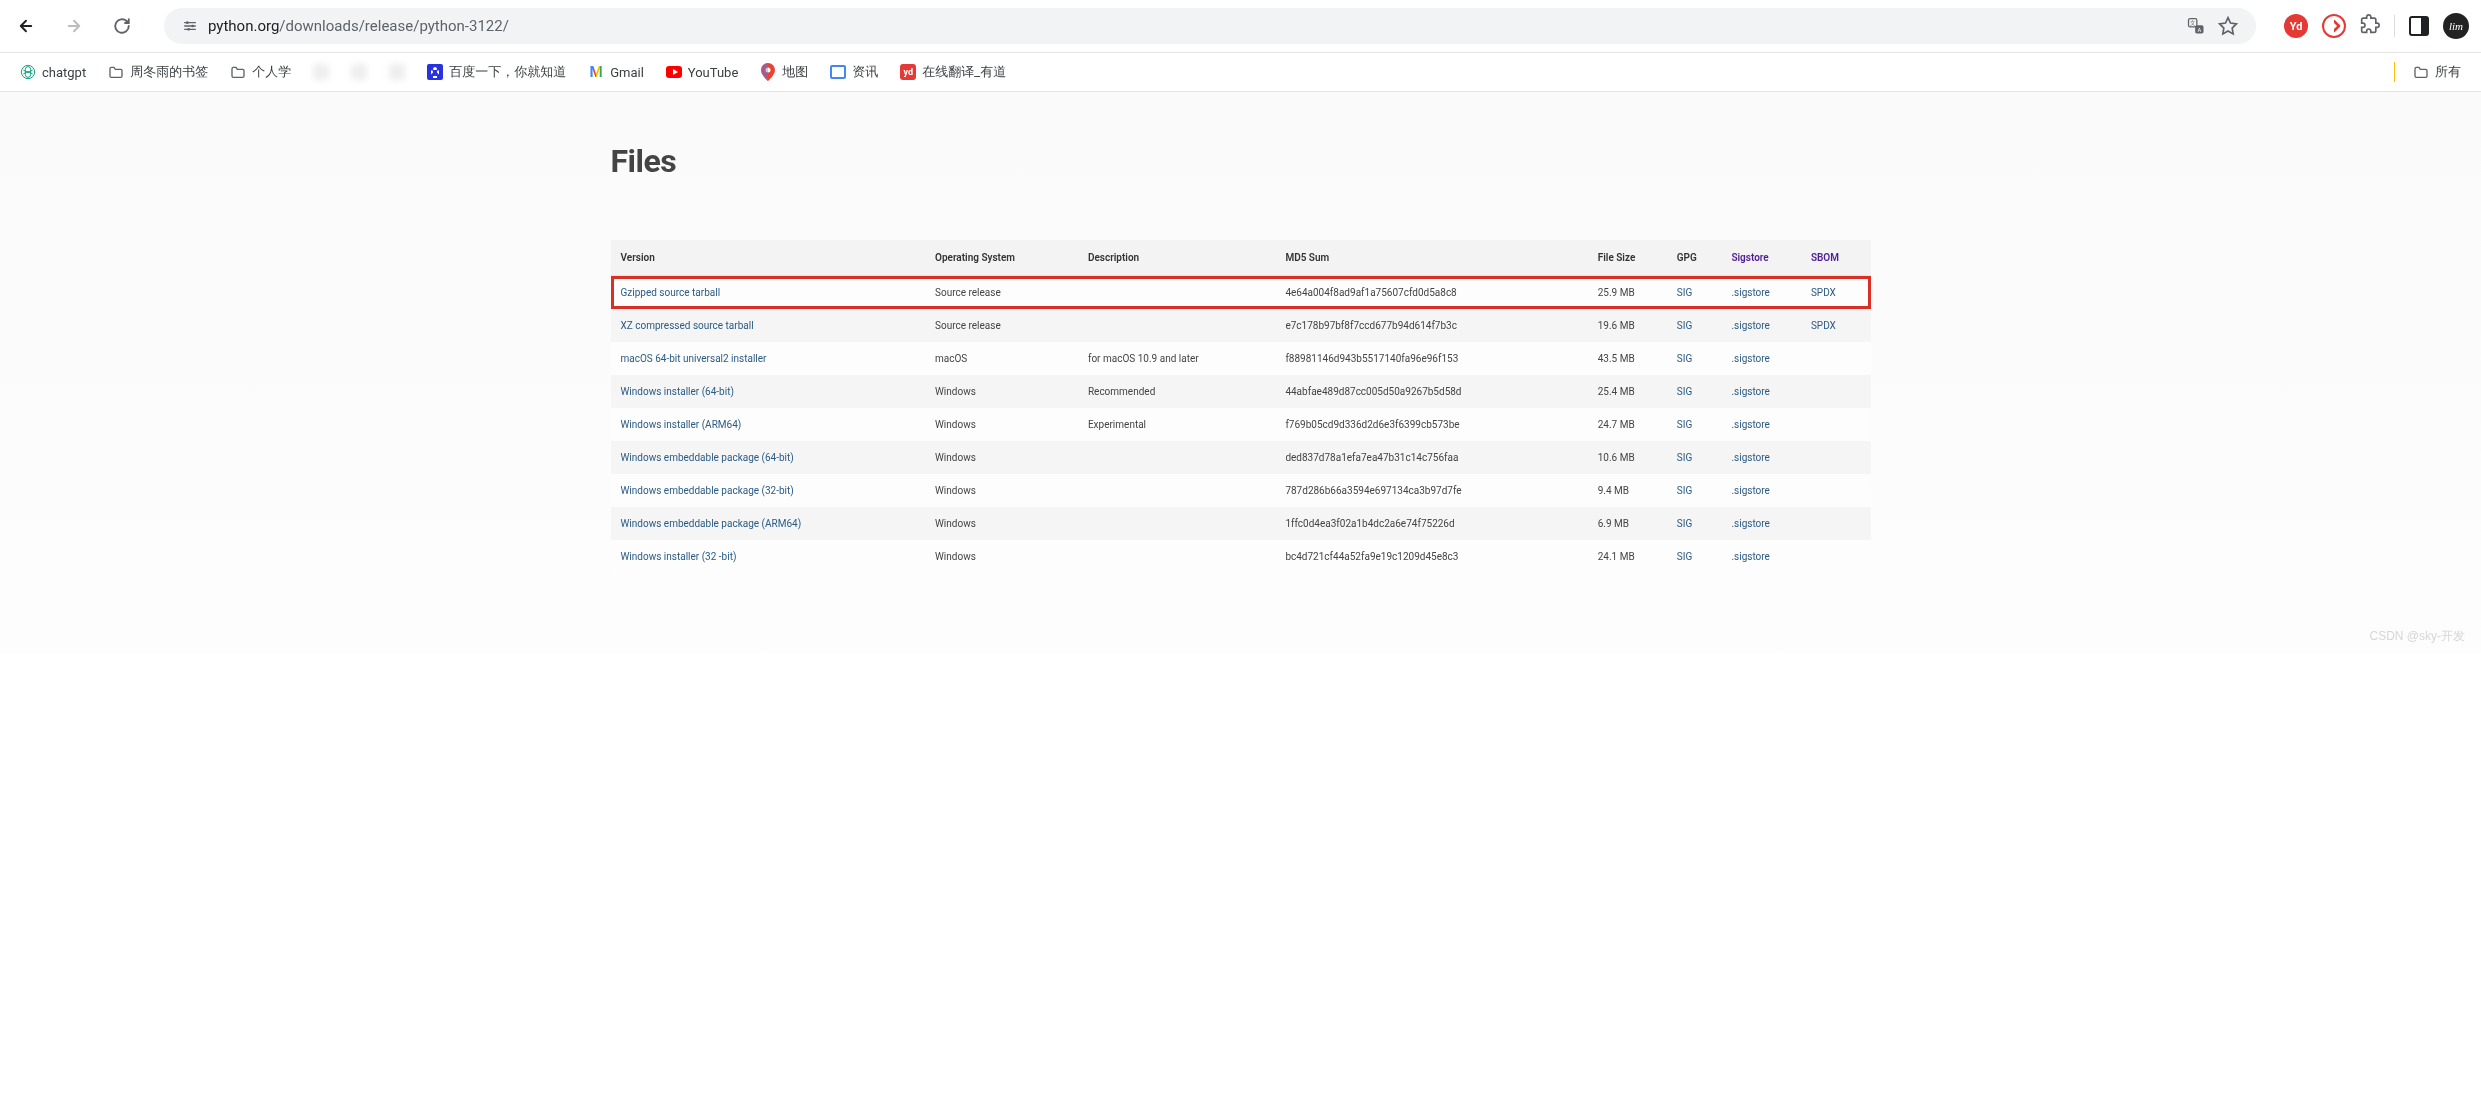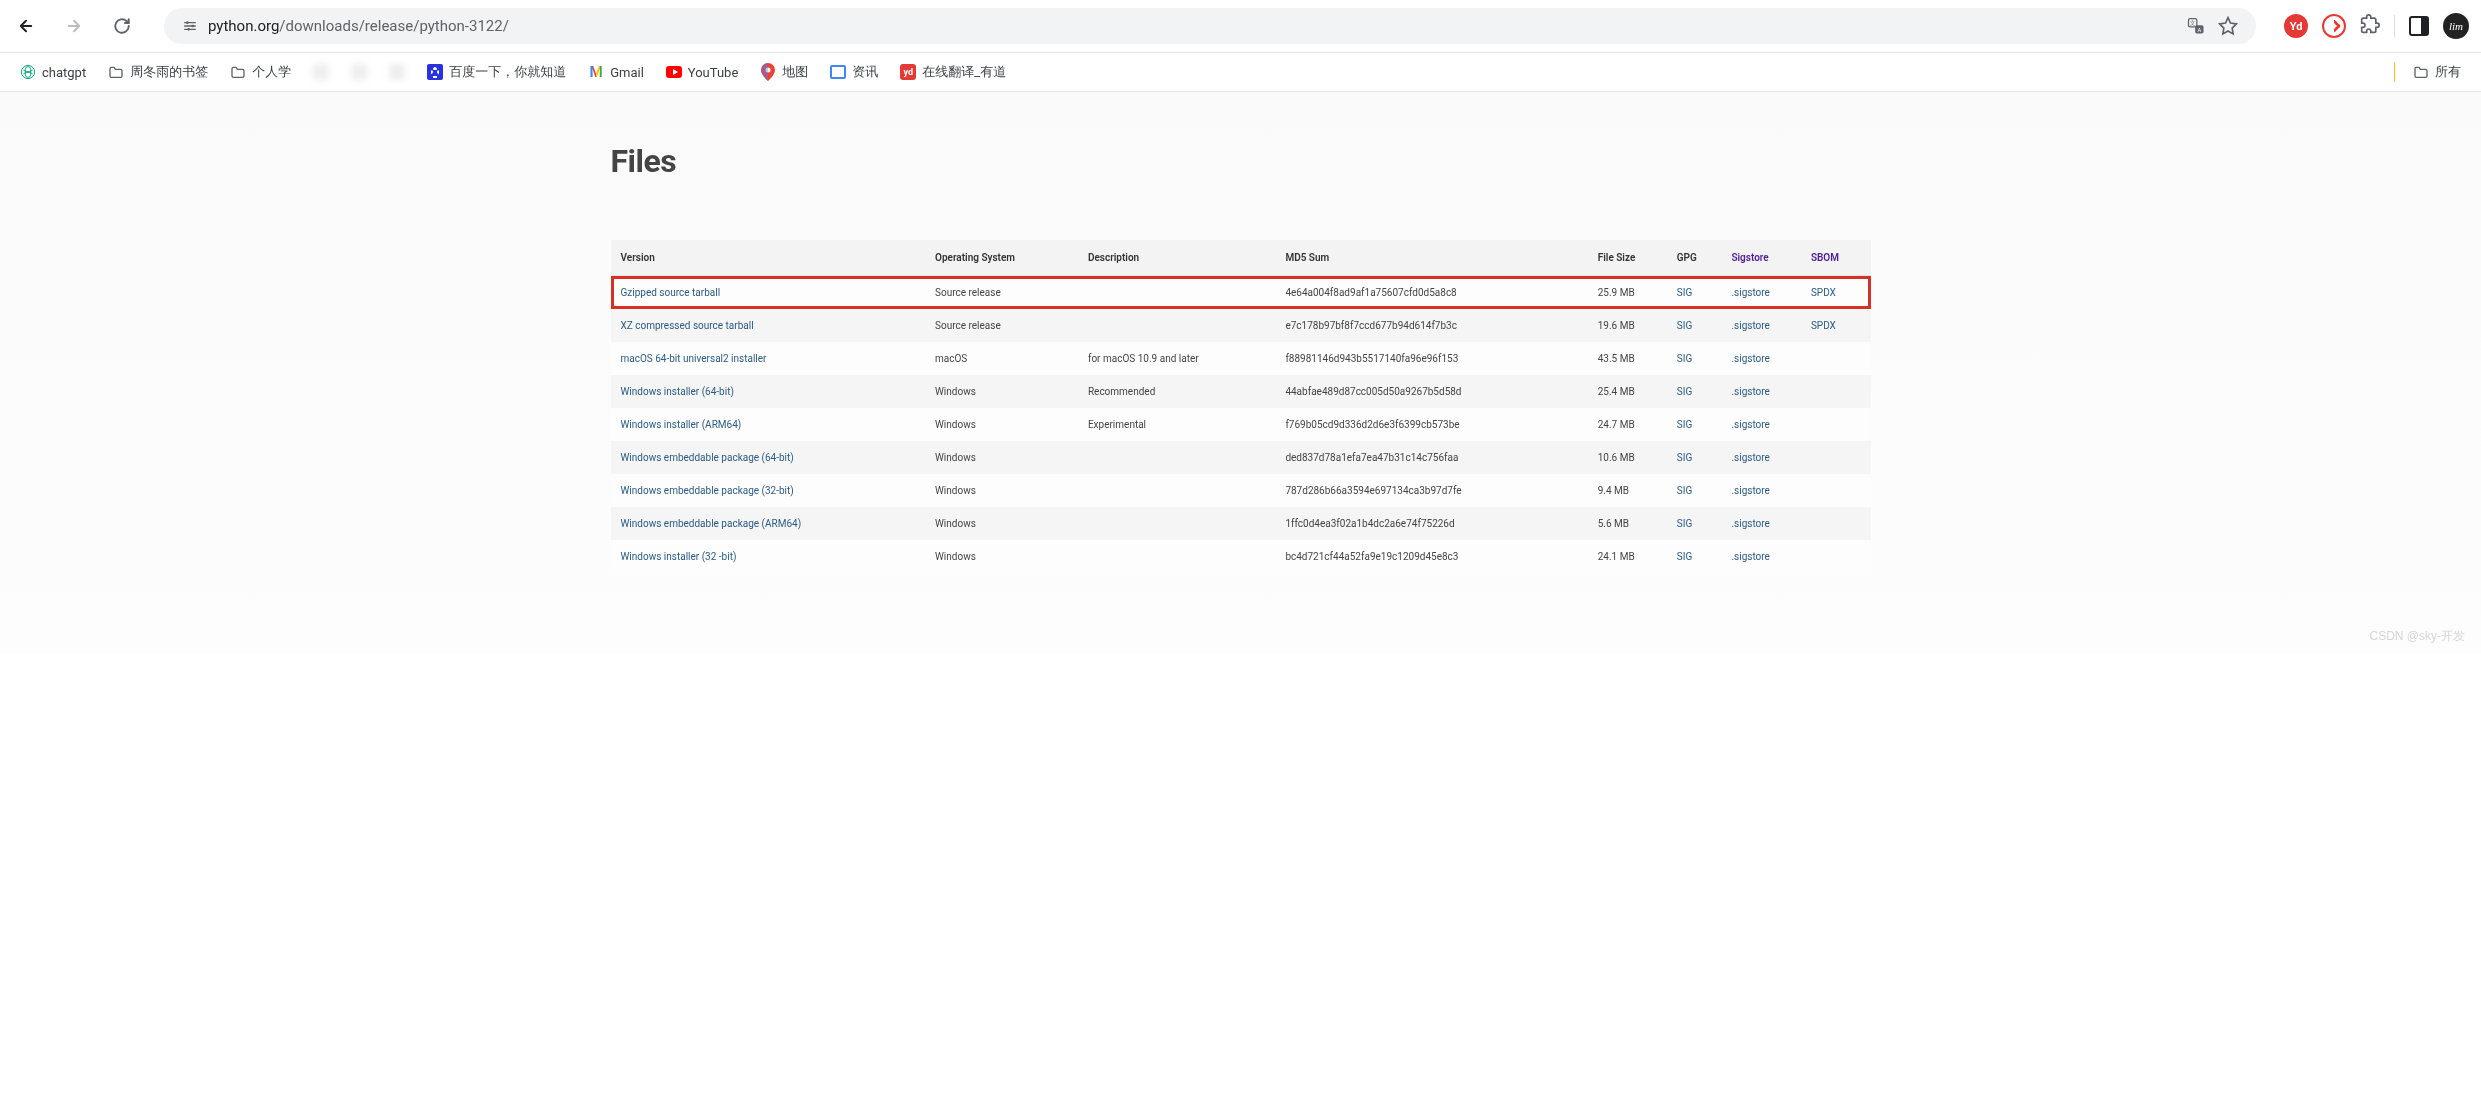--- a/index.html
+++ b/index.html
@@ -306,21 +306,21 @@
             <td>9.4 MB</td>
             <td><a href="#">SIG</a></td>
             <td><a href="#">.sigstore</a></td>
             <td></td>
           </tr>
           <tr>
             <td><a href="#">Windows embeddable package (ARM64)</a></td>
             <td>Windows</td>
             <td></td>
             <td>1ffc0d4ea3f02a1b4dc2a6e74f75226d</td>
-            <td>5.6 MB</td>
+            <td>6.9 MB</td>
             <td><a href="#">SIG</a></td>
             <td><a href="#">.sigstore</a></td>
             <td></td>
           </tr>
           <tr>
             <td><a href="#">Windows installer (32 -bit)</a></td>
             <td>Windows</td>
             <td></td>
             <td>bc4d721cf44a52fa9e19c1209d45e8c3</td>
             <td>24.1 MB</td>

